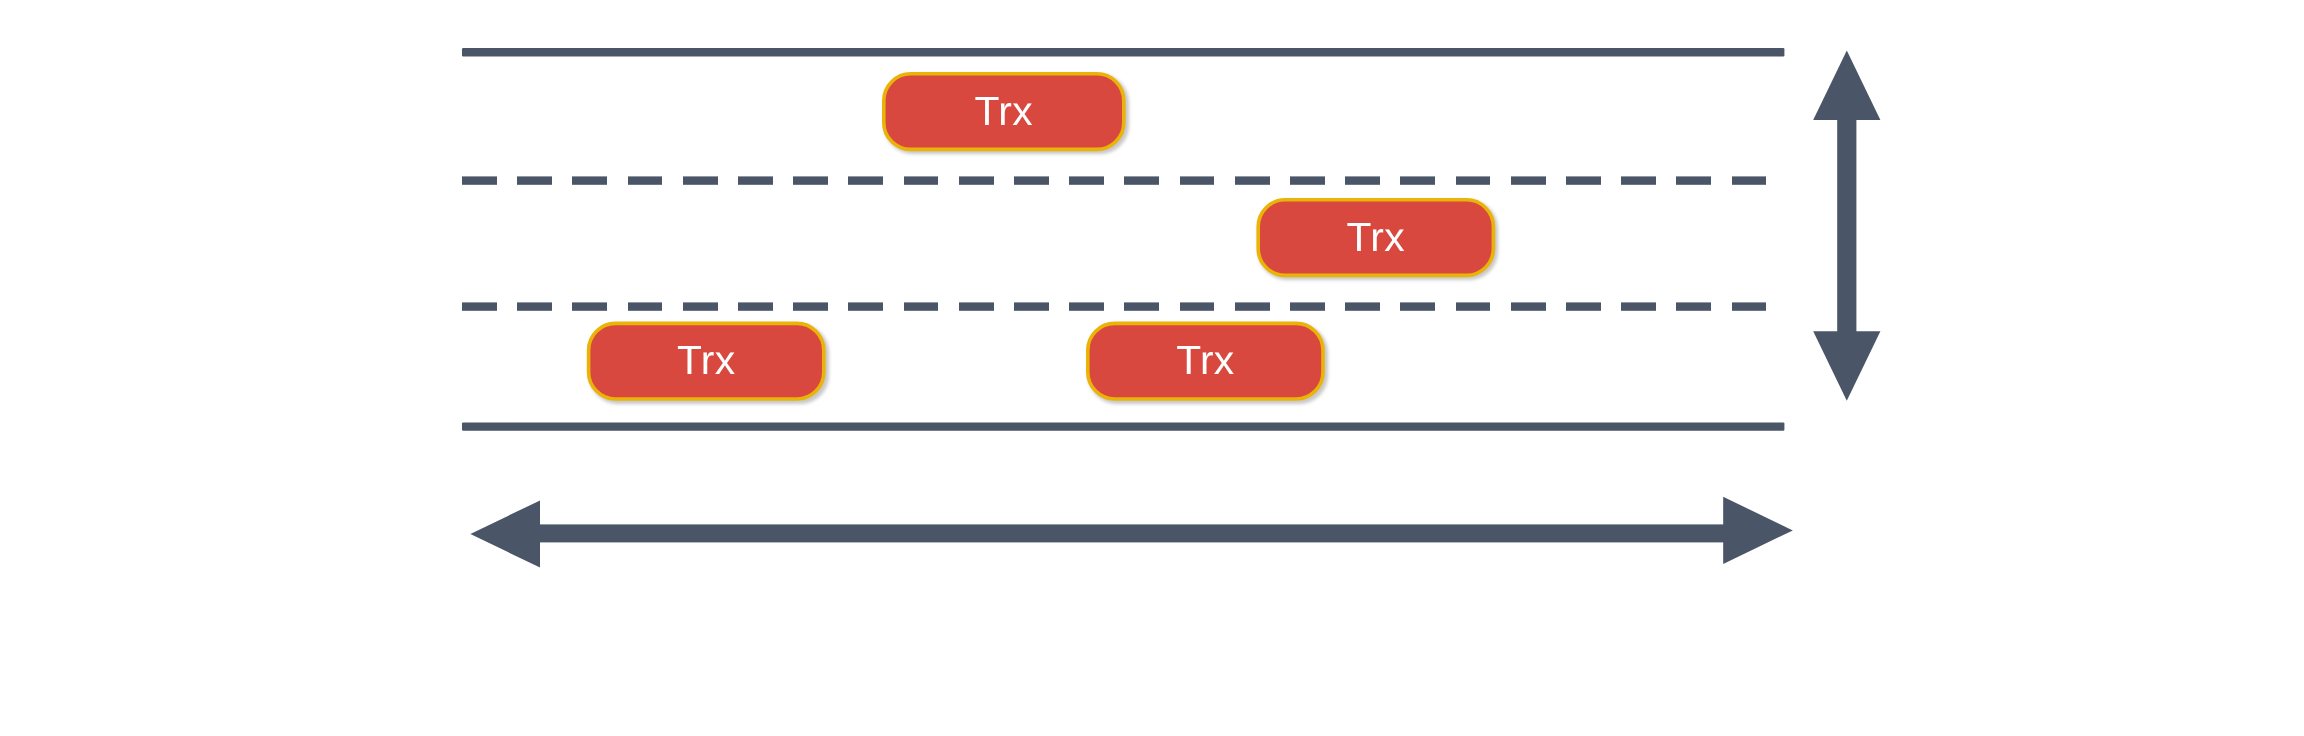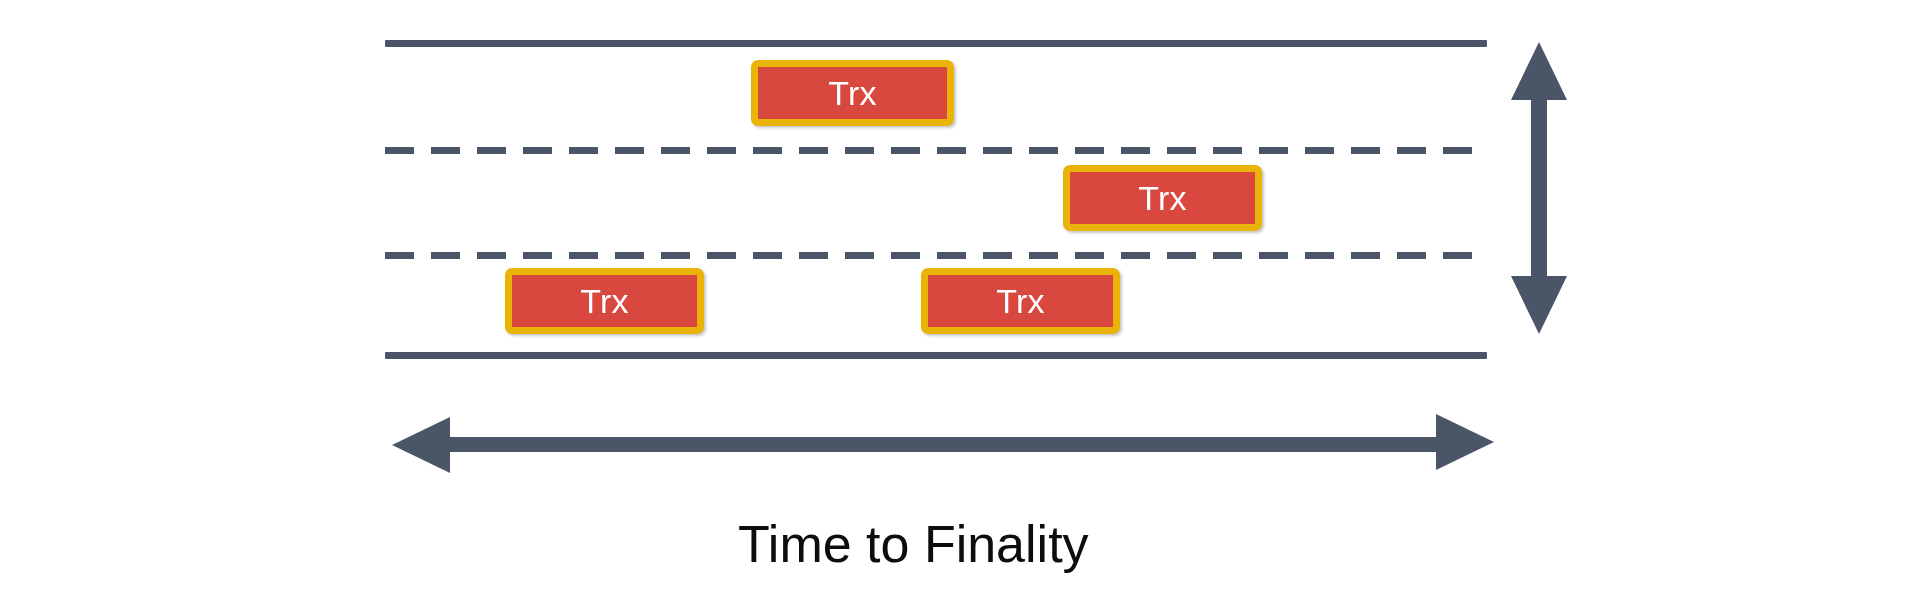--- a/index.html
+++ b/index.html
@@ -34,31 +34,30 @@
         #4a5568 29px,
         rgba(255,255,255,0) 29px,
         rgba(255,255,255,0) 46px);
   }
 
   
   .trx {
     position: absolute;
     box-sizing: border-box;
     background: #d8483f;
-    border: 7px solid #eab308;
-    border-radius: 7px;
+    border: 3px solid #eab308;
+    border-radius: 24px;
     color: #ffffff;
     font-size: 34px;
     line-height: 1;
     display: flex;
     align-items: center;
     justify-content: center;
     letter-spacing: 0.3px;
     box-shadow: 2px 2px 3px rgba(0,0,0,0.22);
-    margin-left: 16px;
   }
 
   
   .v-arrow {
     position: absolute;
   }
   .h-arrow {
     position: absolute;
   }
 
@@ -119,15 +118,14 @@
 
   <svg class="h-arrow" style="left:388px; top:405px;" width="1110" height="80" viewBox="0 0 1110 80">
     <g fill="#4a5568">
       <polygon points="4,40 62,12 62,68"></polygon>
       <rect x="58" y="32" width="992" height="15"></rect>
       <polygon points="1106,37 1048,9 1048,65"></polygon>
     </g>
   </svg>
 
 
-  <div class="label" id="finality-label">Time to Finality</div>
 
 </div>
 
 </body></html>

